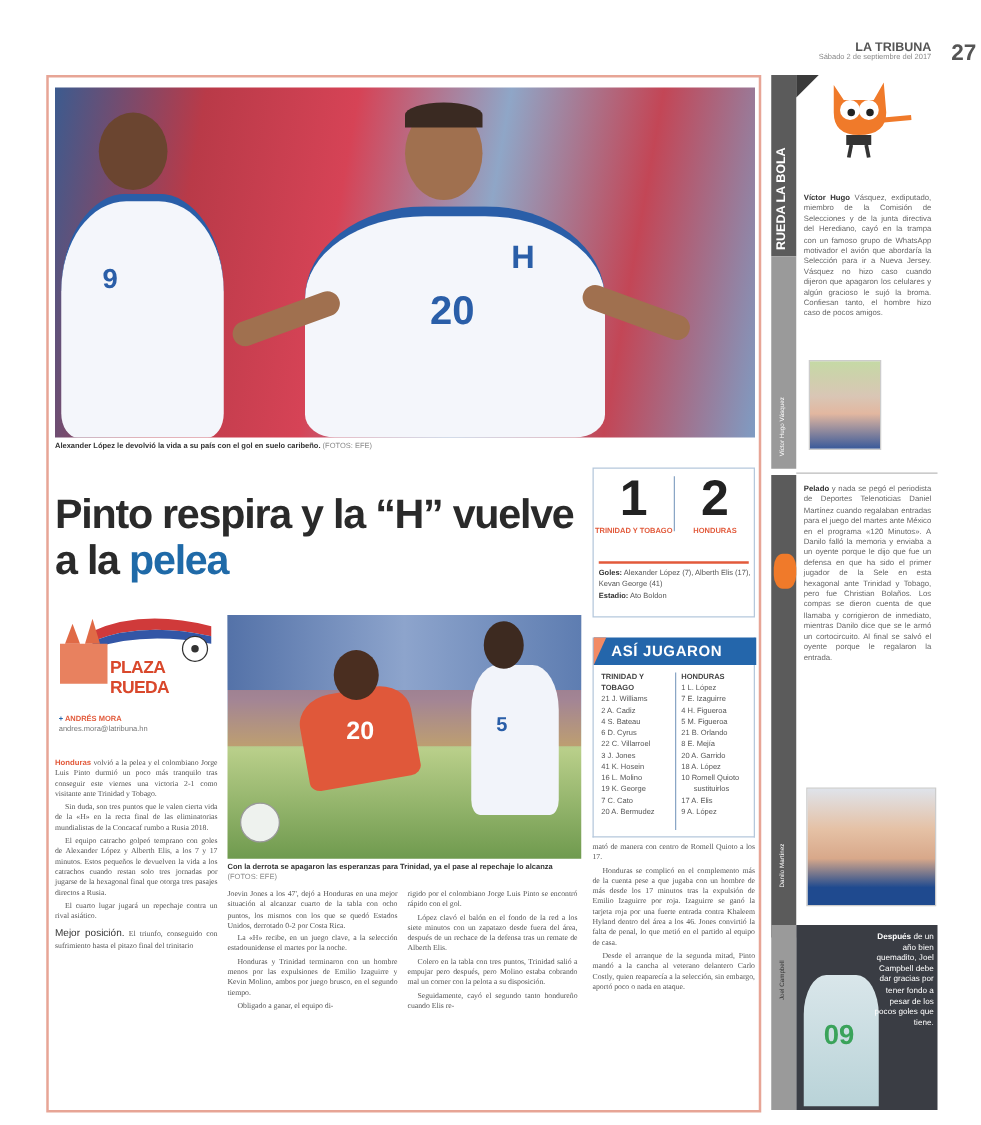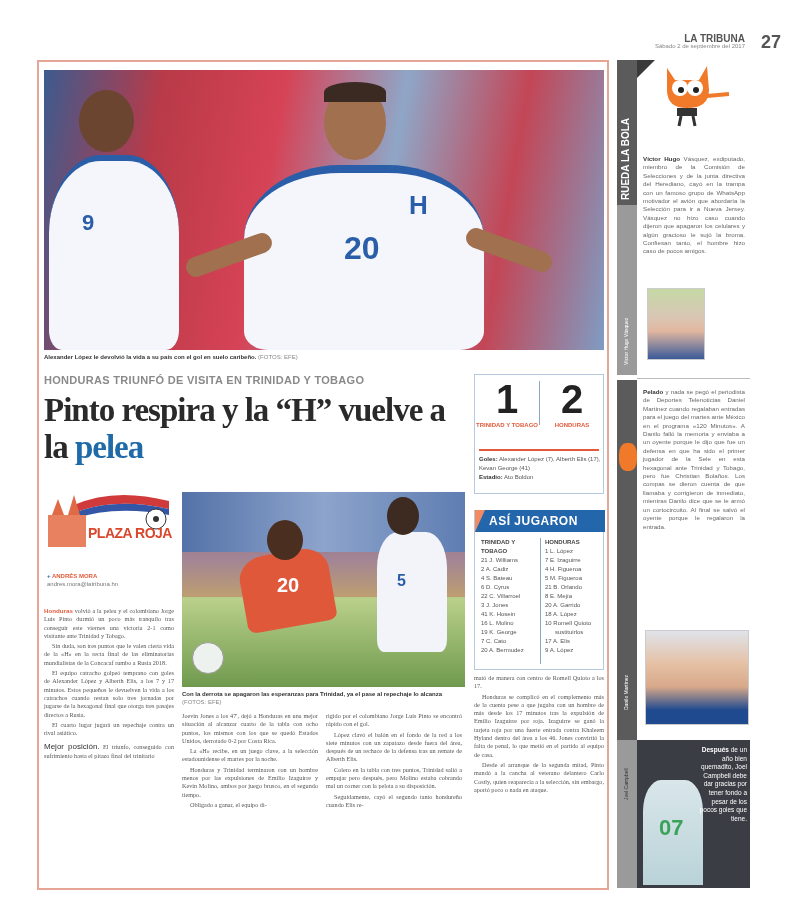--- a/index.html
+++ b/index.html
@@ -16,21 +16,21 @@
   .hero-photo { position: absolute; left: 5px; top: 8px; width: 560px; height: 280px; overflow: hidden;
     background: linear-gradient(100deg, #3c5b8f 0%, #b93a48 20%, #d64356 40%, #8fa6c7 60%, #c34656 80%, #7f9cc3 100%); }
   .hero-caption { position: absolute; left: 5px; top: 292px; font-size: 6px; color: #333; white-space: nowrap; }
   .hero-caption b { font-weight: bold; }
 
   .player { position: absolute; }
   .shirt { background: #f4f6fb; border-radius: 40% 40% 10% 10%; position: absolute; }
   .head { background: #8a5a3c; border-radius: 50%; position: absolute; }
 
   .kicker { position: absolute; left: 5px; top: 312px; font-size: 11px; font-weight: bold; color: #8a8a8a; letter-spacing: 0.3px; white-space: nowrap; }
-  .headline { position: absolute; left: 5px; top: 330px; width: 430px; font-size: 33px; font-weight: bold; line-height: 37px; color: #2a2a2a; letter-spacing: -1px; font-family: Liberation Serif, serif; }
+  .headline { position: absolute; left: 5px; top: 330px; width: 430px; font-size: 33px; font-weight: bold; line-height: 37px; color: #2a2a2a; letter-spacing: -1px; }
   .headline .accent { color: #1f6aa8; }
 
   .scoreboard { position: absolute; left: 435px; top: 312px; width: 130px; height: 120px; border: 1px solid #b5c8dc; }
   .score-cell { position: absolute; top: 0; width: 64px; height: 70px; text-align: center; }
   .score-cell .num { font-size: 40px; font-weight: bold; color: #222; line-height: 44px; display: block; margin-top: 2px; }
   .score-cell .team { font-size: 6px; color: #e25a3b; font-weight: bold; display: block; line-height: 8px; }
   .score-divider { position: absolute; left: 64px; top: 6px; width: 1px; height: 44px; background: #8aa6c5; }
   .score-line { position: absolute; left: 4px; right: 4px; top: 74px; height: 2px; background: #e25a3b; }
   .score-info { position: absolute; left: 4px; top: 80px; font-size: 6px; line-height: 9px; color: #555; }
   .score-info b { color: #333; }
@@ -97,21 +97,20 @@
       <div style="position:absolute;left:280px;top:170px;width:90px;height:20px;background:#a0704f;border-radius:10px;transform:rotate(20deg);"></div>
       <span style="position:absolute;left:160px;top:160px;font-size:32px;color:#2a5ea8;font-weight:bold;">20</span>
       <span style="position:absolute;left:225px;top:120px;font-size:26px;color:#2a5ea8;font-weight:bold;">H</span>
     </div>
   </div>
   <div class="hero-caption">
     <b>Alexander López le devolvió la vida a su país con el gol en suelo caribeño.</b>
     <span style="color:#888;">(FOTOS: EFE)</span>
   </div>
 
-  <div class="kicker">HONDURAS TRIUNFÓ DE VISITA EN TRINIDAD Y TOBAGO</div>
   <h1 class="headline"><span>Pinto respira y la “H” vuelve a la </span><span class="accent">pelea</span></h1>
 
   <div class="scoreboard">
     <div class="score-cell" style="left:0;">
       <span class="num">1</span>
       <span class="team">TRINIDAD Y TOBAGO</span>
     </div>
     <div class="score-divider"></div>
     <div class="score-cell" style="left:65px;">
       <span class="num">2</span>
@@ -161,21 +160,21 @@
   <div class="plaza-logo">
     <svg width="130" height="70" viewBox="0 0 130 70">
       <path d="M30 18 Q70 0 125 14 L125 22 Q70 10 30 26 Z" fill="#d03a3a"></path>
       <path d="M30 26 Q70 10 125 22 L125 28 Q70 18 30 32 Z" fill="#3356a6"></path>
       <rect x="4" y="28" width="38" height="32" fill="#e8815f"></rect>
       <polygon points="8,28 14,12 20,28" fill="#e06a46"></polygon>
       <polygon points="24,28 30,8 36,28" fill="#e06a46"></polygon>
       <circle cx="112" cy="32" r="10" fill="#fff" stroke="#333" stroke-width="1"></circle>
       <circle cx="112" cy="32" r="3" fill="#333"></circle>
     </svg>
-    <span style="position:absolute;left:44px;top:38px;font-size:14px;font-weight:bold;color:#d9482c;letter-spacing:-0.5px;">PLAZA ROJA</span>
+    <span style="position:absolute;left:44px;top:38px;font-size:14px;font-weight:bold;color:#d9482c;letter-spacing:-0.5px;">PLAZA RUEDA</span>
   </div>
   <div class="author">
     <div class="name"><span style="color:#2466ab;">+ </span><span>ANDRÉS MORA</span></div>
     <div class="email">andres.mora@latribuna.hn</div>
   </div>
 
   <div class="action-photo">
     <div style="position:absolute;left:0;top:0;width:283px;height:60px;background:linear-gradient(90deg,#5472a8,#8da4cc,#5e7db1);"></div>
     <div style="position:absolute;left:0;top:60px;width:283px;height:45px;background:#c85a45;opacity:0.4;"></div>
     <div style="position:absolute;left:60px;top:60px;width:90px;height:75px;background:#e0583a;border-radius:30% 30% 10% 10%;transform:rotate(-10deg);"></div>
@@ -247,21 +246,21 @@
     <span class="side-label" style="left:6px;top:330px;">Danilo Martínez</span>
   </div>
   <div style="position:absolute;left:2px;top:383px;width:18px;height:28px;background:#f07a2a;border-radius:40%;"></div>
   <div class="side-text" style="top:328px;">
     <b>Pelado</b><span> y nada se pegó el periodista de Deportes Telenoticias Daniel Martínez cuando regalaban entradas para el juego del martes ante México en el programa «120 Minutos». A Danilo falló la memoria y enviaba a un oyente porque le dijo que fue un defensa en que ha sido el primer jugador de la Sele en esta hexagonal ante Trinidad y Tobago, pero fue Christian Bolaños. Los compas se dieron cuenta de que llamaba y corrigieron de inmediato, mientras Danilo dice que se le armó un cortocircuito. Al final se salvó el oyente porque le regalaron la entrada.</span>
   </div>
   <div class="portrait" style="left:28px;top:570px;width:104px;height:95px;background:linear-gradient(180deg,#dfe3ea 0%,#e5c1a5 35%,#d8a88a 60%,#1f4a8f 85%);"></div>
 
   <div class="campbell-box">
     <div style="position:absolute;left:6px;top:40px;width:60px;height:105px;background:linear-gradient(180deg,#d9e6ea,#b9d3d8);border-radius:30% 30% 0 0;"></div>
-    <span style="position:absolute;left:22px;top:75px;font-size:22px;color:#3aa35a;font-weight:bold;">07</span>
+    <span style="position:absolute;left:22px;top:75px;font-size:22px;color:#3aa35a;font-weight:bold;">09</span>
     <div class="campbell-text">
       <b>Después</b><span> de un año bien quemadito, Joel Campbell debe dar gracias por tener fondo a pesar de los pocos goles que tiene.</span>
     </div>
   </div>
   <div class="side-tab light" style="top:680px;height:148px;">
     <span class="side-label" style="left:6px;top:60px;color:#333;">Joel Campbell</span>
   </div>
 </div>
 
 </body></html>

